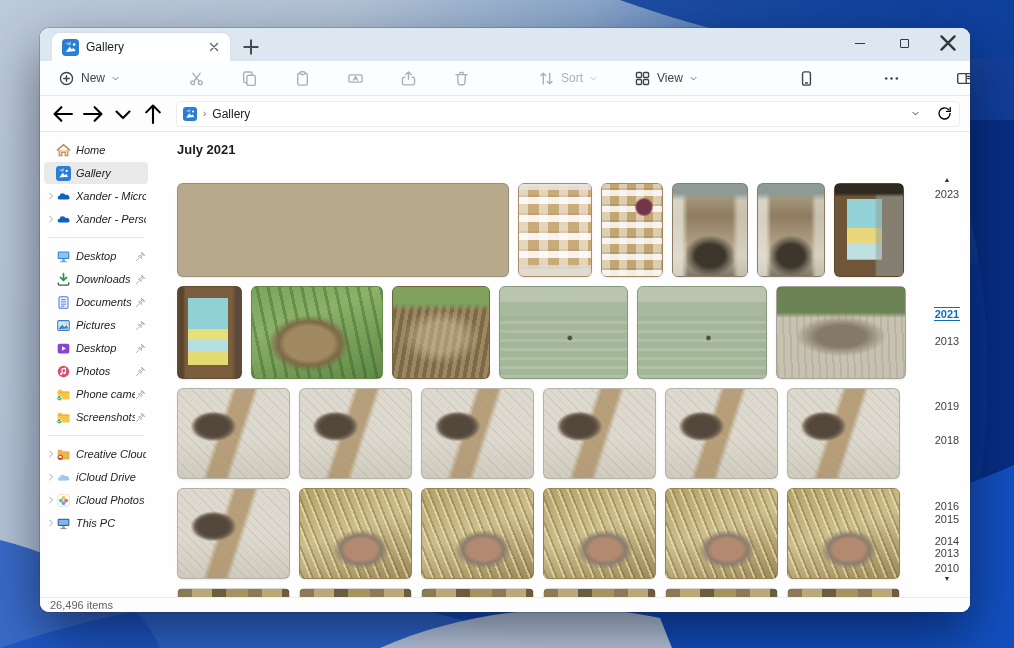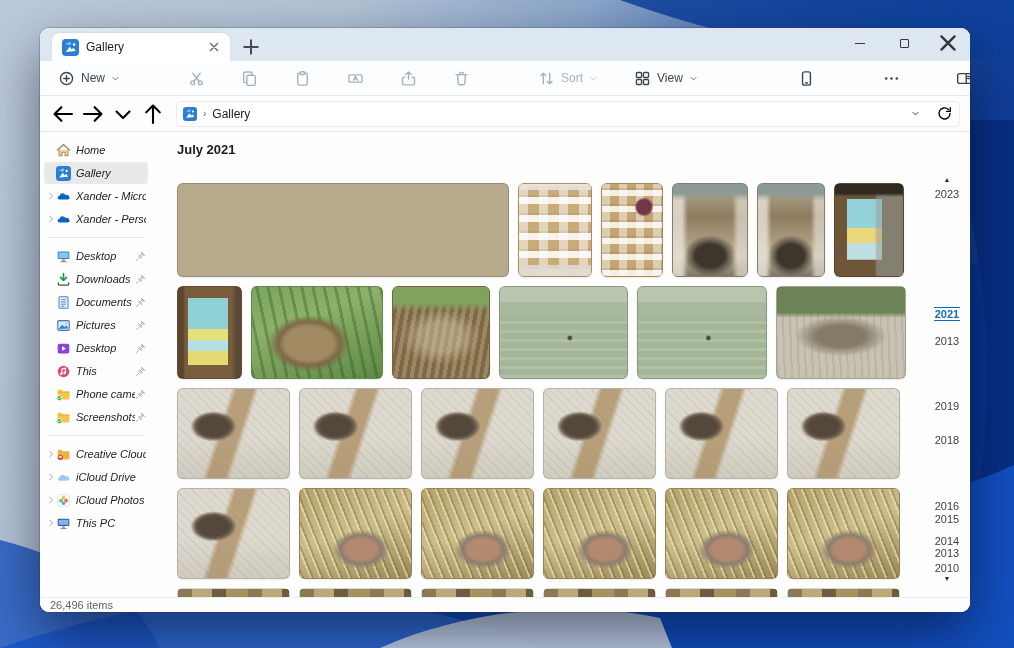--- a/index.html
+++ b/index.html
@@ -501,21 +501,21 @@
         <div class="side-item">
           <span class="chev"></span>
           <span class="sicon">
             <svg width="100%" height="100%" viewBox="0 0 16 16">
               <circle cx="8" cy="8" r="6.2" fill="#d8506e"></circle>
               <path d="M6.4 10.6 V5.4 L10 4.6 V9.8" stroke="#fff" stroke-width="1.2" fill="none"></path>
               <circle cx="5.4" cy="10.6" r="1.2" fill="#fff"></circle>
               <circle cx="9" cy="9.8" r="1.2" fill="#fff"></circle>
             </svg>
           </span>
-          <span class="slabel">This</span>
+          <span class="slabel">Photos</span>
           <span class="pinic">
             <svg width="100%" height="100%" viewBox="0 0 16 16" fill="none" stroke="currentColor" stroke-width="1.3" stroke-linecap="round" stroke-linejoin="round">
               <path d="M9.3 1.8 L14.2 6.7 M10.6 3.1 L12.9 5.4 L11 6.3 L9.2 8.1 L8.8 10.9 L5.1 7.2 L7.9 6.8 L9.7 5 Z M5.1 10.9 L2.2 13.8"></path>
             </svg>
           </span>
         </div>
         <div class="side-item">
           <span class="chev"></span>
           <span class="sicon">
             <svg width="100%" height="100%" viewBox="0 0 16 16">

